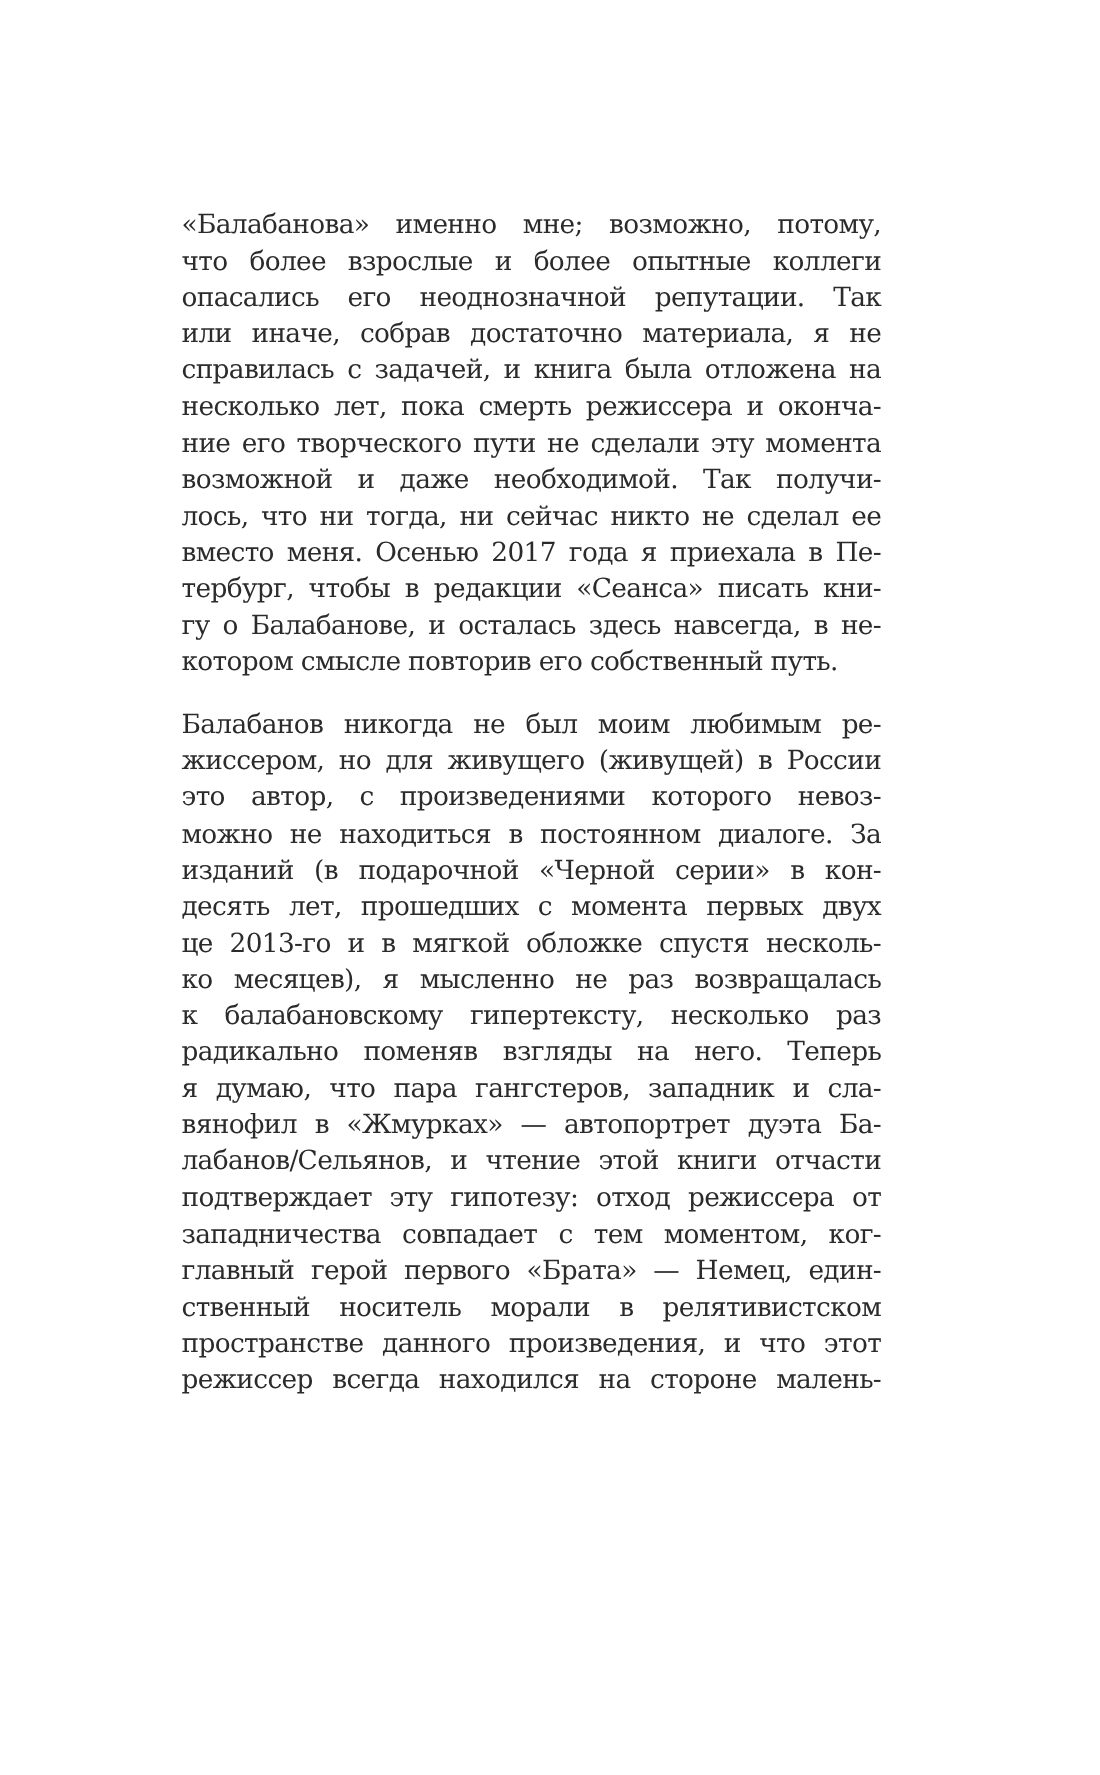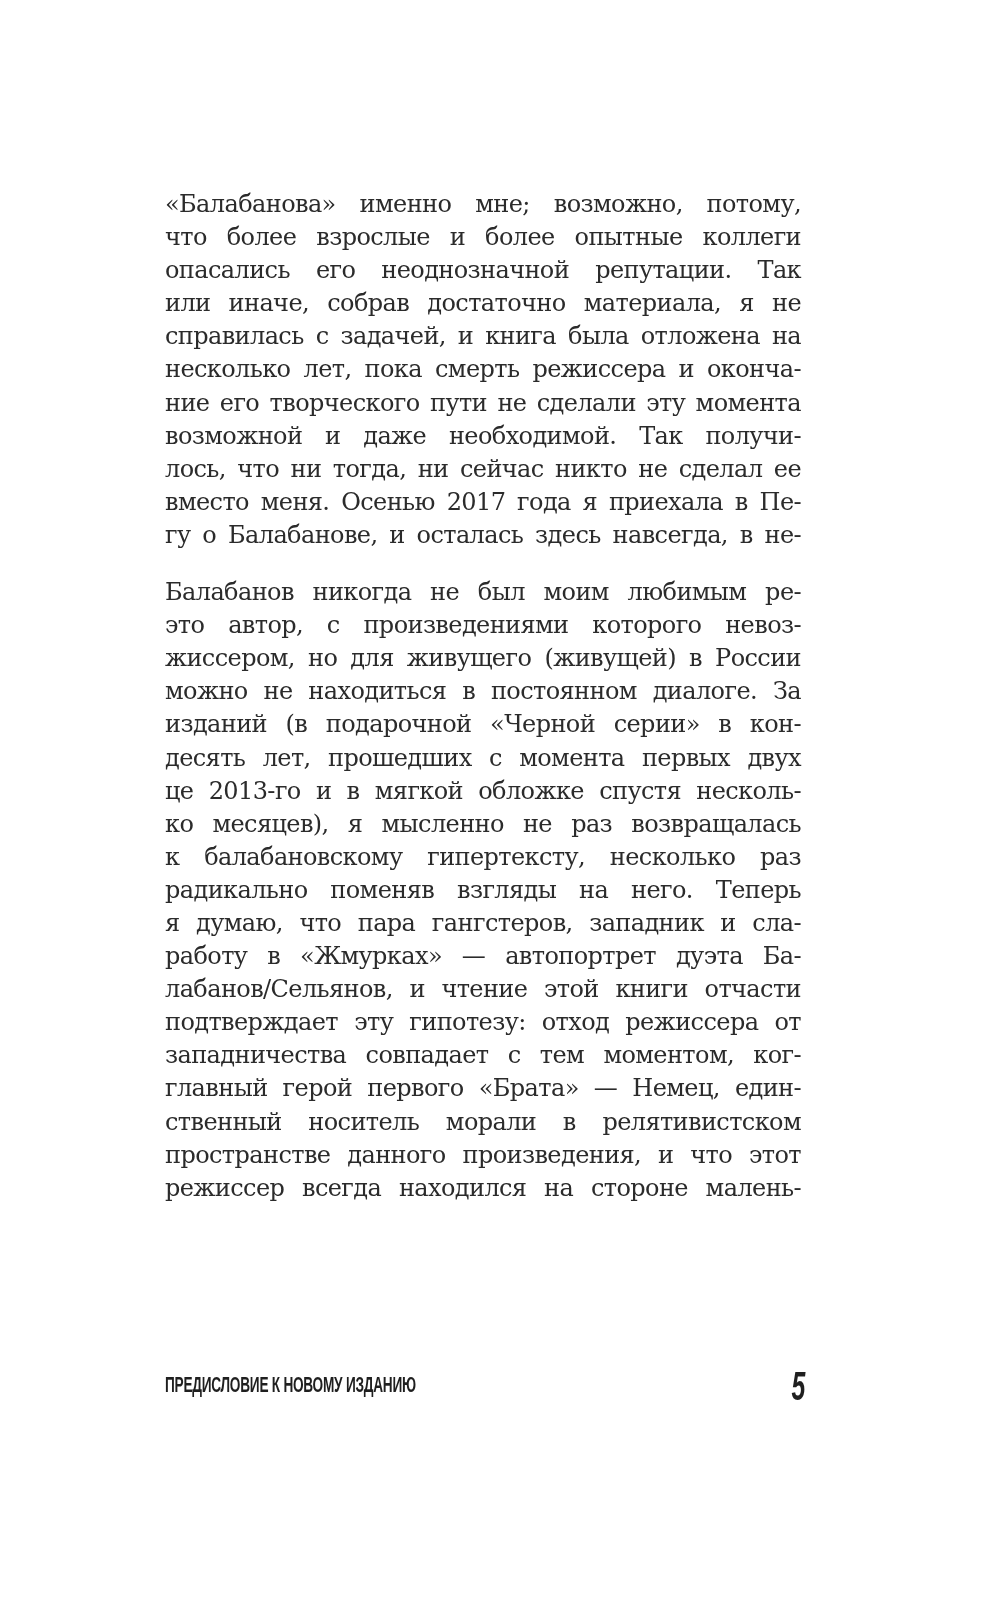--- a/index.html
+++ b/index.html
@@ -88,43 +88,41 @@
       <span class="line">«Балабанова» именно мне; возможно, потому,</span>
       <span class="line">что более взрослые и более опытные коллеги</span>
       <span class="line">опасались его неоднозначной репутации. Так</span>
       <span class="line">или иначе, собрав достаточно материала, я не</span>
       <span class="line">справилась с задачей, и книга была отложена на</span>
       <span class="line">несколько лет, пока смерть режиссера и оконча-</span>
       <span class="line">ние его творческого пути не сделали эту момента</span>
       <span class="line">возможной и даже необходимой. Так получи-</span>
       <span class="line">лось, что ни тогда, ни сейчас никто не сделал ее</span>
       <span class="line">вместо меня. Осенью 2017 года я приехала в Пе-</span>
+      <span class="line">тербург, чтобы в редакции «Сеанса» писать кни-</span>
       <span class="line">гу о Балабанове, и осталась здесь навсегда, в не-</span>
+      <span class="line last">котором смысле повторив его собственный путь.</span>
     </div>
     <div class="para-gap"></div>
     <div>
       <span class="line">Балабанов никогда не был моим любимым ре-</span>
+      <span class="line">жиссером, но для живущего (живущей) в России</span>
       <span class="line">это автор, с произведениями которого невоз-</span>
-      <span class="line">жиссером, но для живущего (живущей) в России</span>
       <span class="line">можно не находиться в постоянном диалоге. За</span>
       <span class="line">изданий (в подарочной «Черной серии» в кон-</span>
       <span class="line">десять лет, прошедших с момента первых двух</span>
       <span class="line">це 2013-го и в мягкой обложке спустя несколь-</span>
       <span class="line">ко месяцев), я мысленно не раз возвращалась</span>
       <span class="line">к балабановскому гипертексту, несколько раз</span>
       <span class="line">радикально поменяв взгляды на него. Теперь</span>
       <span class="line">я думаю, что пара гангстеров, западник и сла-</span>
-      <span class="line">работу в «Жмурках» — автопортрет дуэта Ба-</span>
+      <span class="line">вянофил в «Жмурках» — автопортрет дуэта Ба-</span>
       <span class="line">лабанов/Сельянов, и чтение этой книги отчасти</span>
       <span class="line">подтверждает эту гипотезу: отход режиссера от</span>
       <span class="line">западничества совпадает с тем моментом, ког-</span>
       <span class="line">главный герой первого «Брата» — Немец, един-</span>
       <span class="line">ственный носитель морали в релятивистском</span>
       <span class="line">пространстве данного произведения, и что этот</span>
       <span class="line">режиссер всегда находился на стороне малень-</span>
     </div>
   </div>
 
-  <div class="footer">
-    <span class="running-title">ПРЕДИСЛОВИЕ К НОВОМУ ИЗДАНИЮ</span>
-    <span class="page-number">5</span>
-  </div>
 </div>
 
 </body></html>

